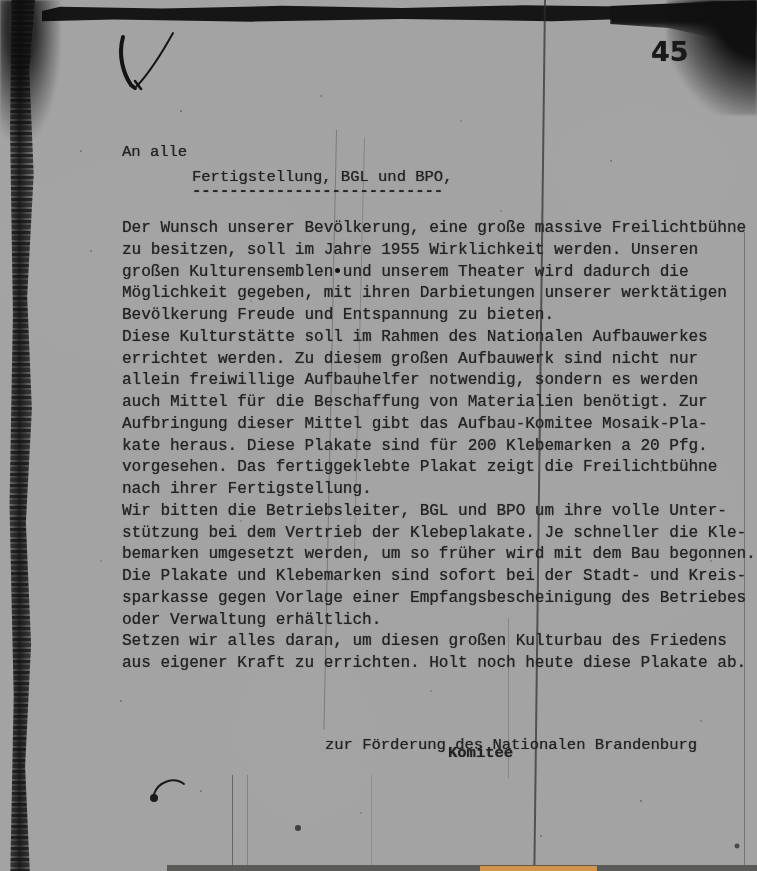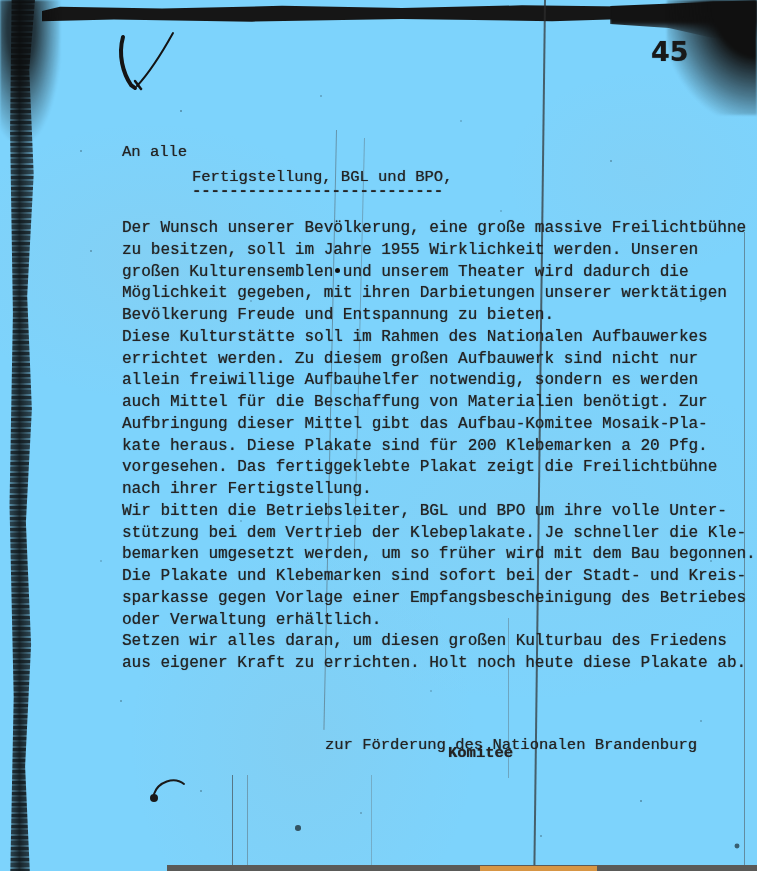--- a/index.html
+++ b/index.html
@@ -1,19 +1,19 @@
 <!DOCTYPE html>
 <html><head>
 <meta charset="utf-8">
 <style>
   html,body{margin:0;padding:0;background:#e8e8e8;}
   #scan{
     position:relative;
     width:757px;height:871px;
-    background:#7dd3fc;
+    background:#a3a3a3;
     overflow:hidden;
     font-family:"Liberation Mono","DejaVu Sans Mono",monospace;
     color:#242424;
   }
   
   #scan::before{
     content:"";position:absolute;inset:0;
     background:
       radial-gradient(ellipse 300px 200px at 20% 30%, rgba(180,180,175,0.10), transparent 70%),
       radial-gradient(ellipse 400px 260px at 70% 60%, rgba(185,185,180,0.08), transparent 70%),

